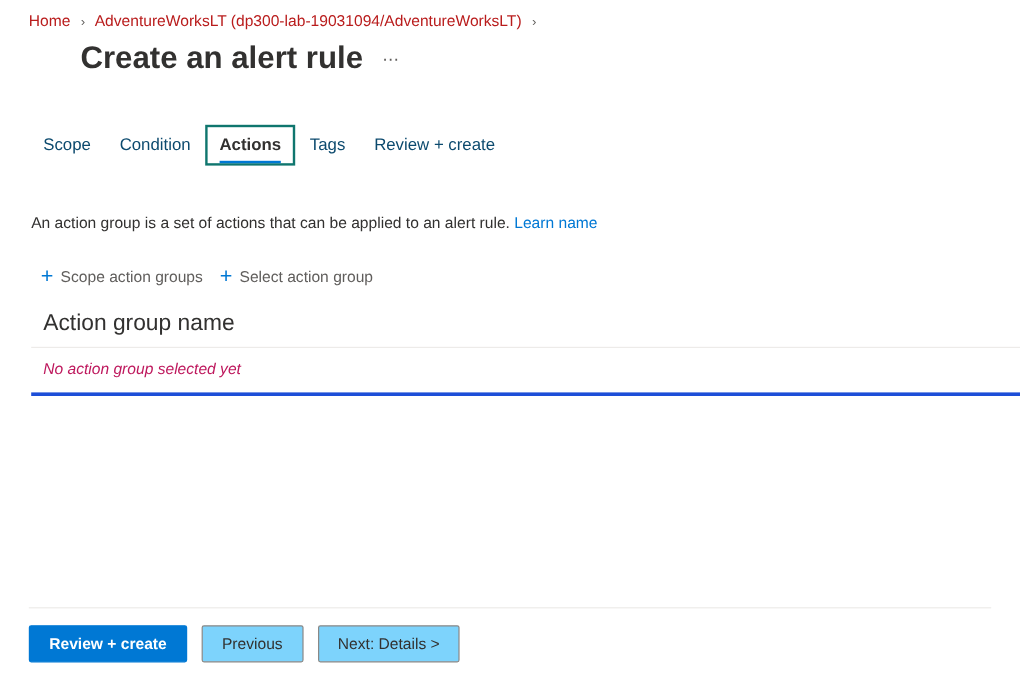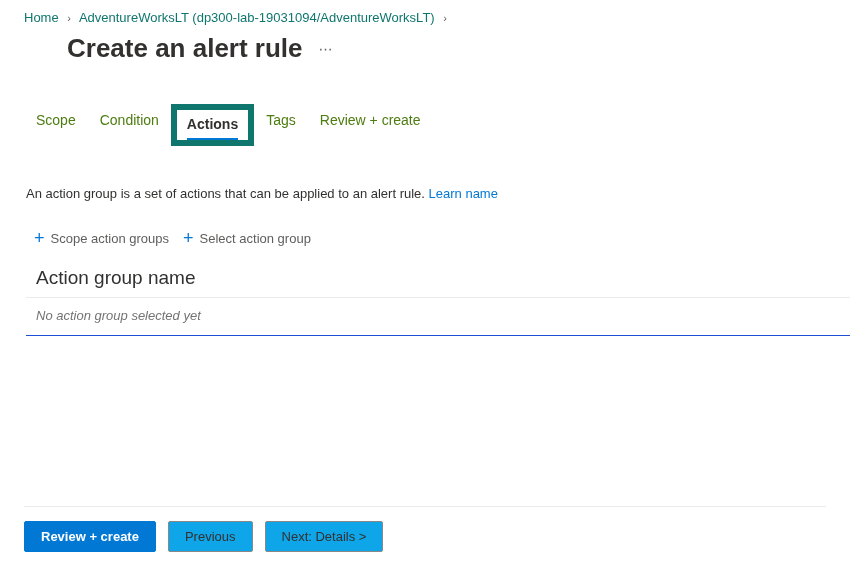--- a/index.html
+++ b/index.html
@@ -11,21 +11,21 @@
       width: 850px;
       height: 564px;
       position: relative;
     }
     .breadcrumb {
       padding: 10px 0 4px 24px;
       font-size: 13px;
       color: #605e5c;
     }
     .breadcrumb a {
-      color: #0f766e;
+      color: #b91c1c;
       text-decoration: none;
       cursor: pointer;
     }
     .breadcrumb .sep {
       color: #605e5c;
       margin: 0 5px;
       font-size: 11px;
     }
     .page-header {
       display: flex;
@@ -46,39 +46,39 @@
       cursor: pointer;
     }
     .tabs {
       display: flex;
       gap: 0;
       padding: 40px 0 0 24px;
       font-size: 14px;
     }
     .tab {
       padding: 8px 12px 10px 12px;
-      color: #4d7c0f;
+      color: #0c4a6e;
       cursor: pointer;
       position: relative;
     }
     .tab.active {
       color: #323130;
       font-weight: 600;
     }
     .tab.active::after {
       content: "";
       position: absolute;
       left: 10px;
       right: 10px;
       bottom: 0;
       height: 2px;
       background: #0078d4;
     }
     .tab.highlighted {
-      border: 6px solid #0f766e;
+      border: 2px solid #0f766e;
       padding: 6px 10px 8px 10px;
     }
     .content {
       padding: 40px 0 0 26px;
     }
     .description {
       font-size: 13px;
       color: #323130;
     }
     .description a {
@@ -112,41 +112,41 @@
       display: flex;
       padding: 6px 10px 8px 10px;
       border-bottom: 1px solid #edebe9;
       font-size: 19px;
       color: #323130;
     }
     .col-name { flex: 0 0 468px; }
     .col-actions { flex: 1; }
     .table-row {
       padding: 10px 10px 12px 10px;
-      border-bottom: 1px solid #1d4ed8;
+      border-bottom: 3px solid #1d4ed8;
       font-style: italic;
-      color: #737373;
+      color: #be185d;
       font-size: 13px;
     }
     .footer {
       position: absolute;
       bottom: 12px;
       left: 24px;
       right: 24px;
       border-top: 1px solid #edebe9;
       padding-top: 14px;
       display: flex;
       gap: 12px;
     }
     .btn {
       font-family: inherit;
       font-size: 13px;
       padding: 7px 16px;
       border: 1px solid #8a8886;
-      background: #0ea5e9;
+      background: #7dd3fc;
       color: #323130;
       cursor: pointer;
       border-radius: 2px;
     }
     .btn-primary {
       background: #0078d4;
       border-color: #0078d4;
       color: #fff;
       font-weight: 600;
     }

